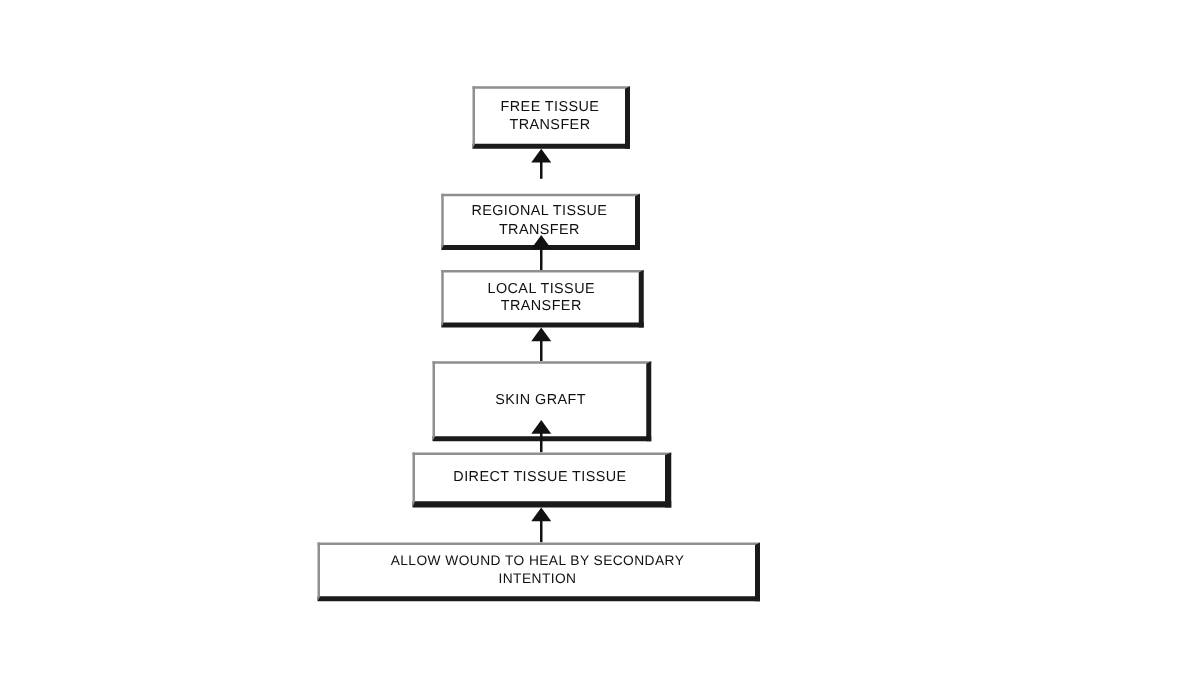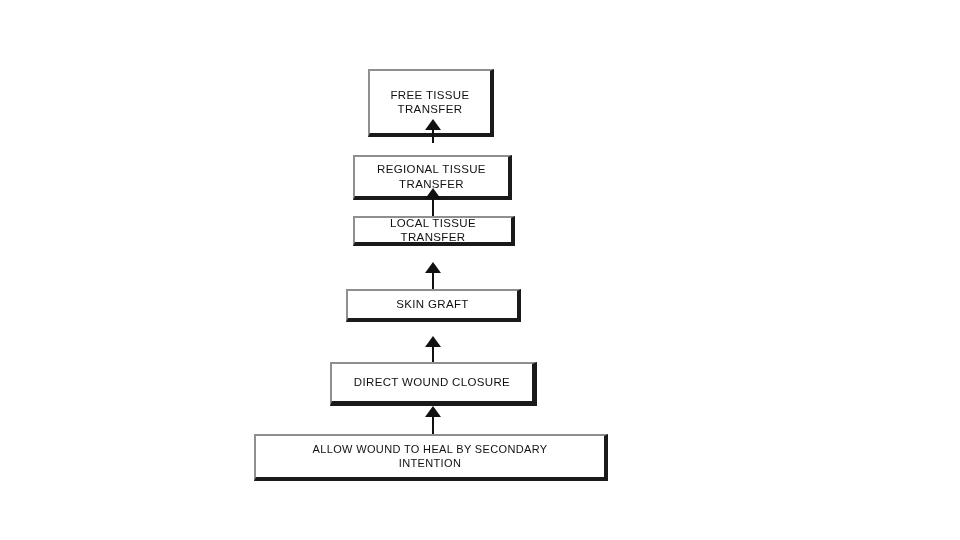--- a/index.html
+++ b/index.html
@@ -33,24 +33,24 @@
     letter-spacing: 0.35px;
     line-height: 1.25;
     user-select: none;
   }
   .node-label {
     display: block;
     padding: 0 6px;
     white-space: pre-line;
   }
   
-  .n-free     { left: 368px; top: 69px;  width: 126px; height: 68px; font-size: 11.5px; }
+  .n-free     { left: 378px; top: 69px;  width: 126px; height: 50px; font-size: 11.5px; }
   .n-regional { left: 353px; top: 143px; width: 159px; height: 45px; font-size: 11.5px; margin-top: 12px; }
-  .n-local    { left: 353px; top: 216px; width: 162px; height: 30px; font-size: 11.5px; }
-  .n-skin     { left: 346px; top: 289px; width: 175px; height: 33px; font-size: 11.5px; }
+  .n-local    { left: 353px; top: 216px; width: 162px; height: 46px; font-size: 11.5px; }
+  .n-skin     { left: 346px; top: 289px; width: 175px; height: 64px; font-size: 11.5px; }
   .n-direct   { left: 330px; top: 362px; width: 207px; height: 44px; font-size: 11.5px;
                 border-width: 2px 5px 5px 2px; }
   .n-allow    { left: 254px; top: 434px; width: 354px; height: 47px; font-size: 11px; }
 
   
   .connector {
     position: absolute;
     width: 24px;
   }
   .connector .stem {
@@ -115,21 +115,21 @@
   <div class="node n-skin">
     <span class="node-label">SKIN GRAFT</span>
   </div>
 
   <div class="connector c4">
     <span class="head"></span>
     <span class="stem"></span>
   </div>
 
   <div class="node n-direct">
-    <span class="node-label">DIRECT WOUND CLOSURE</span>
+    <span class="node-label">DIRECT TISSUE TISSUE</span>
   </div>
 
   <div class="connector c5">
     <span class="head"></span>
     <span class="stem"></span>
   </div>
 
   <div class="node n-allow">
     <span class="node-label">ALLOW WOUND TO HEAL BY SECONDARY
 INTENTION</span>

